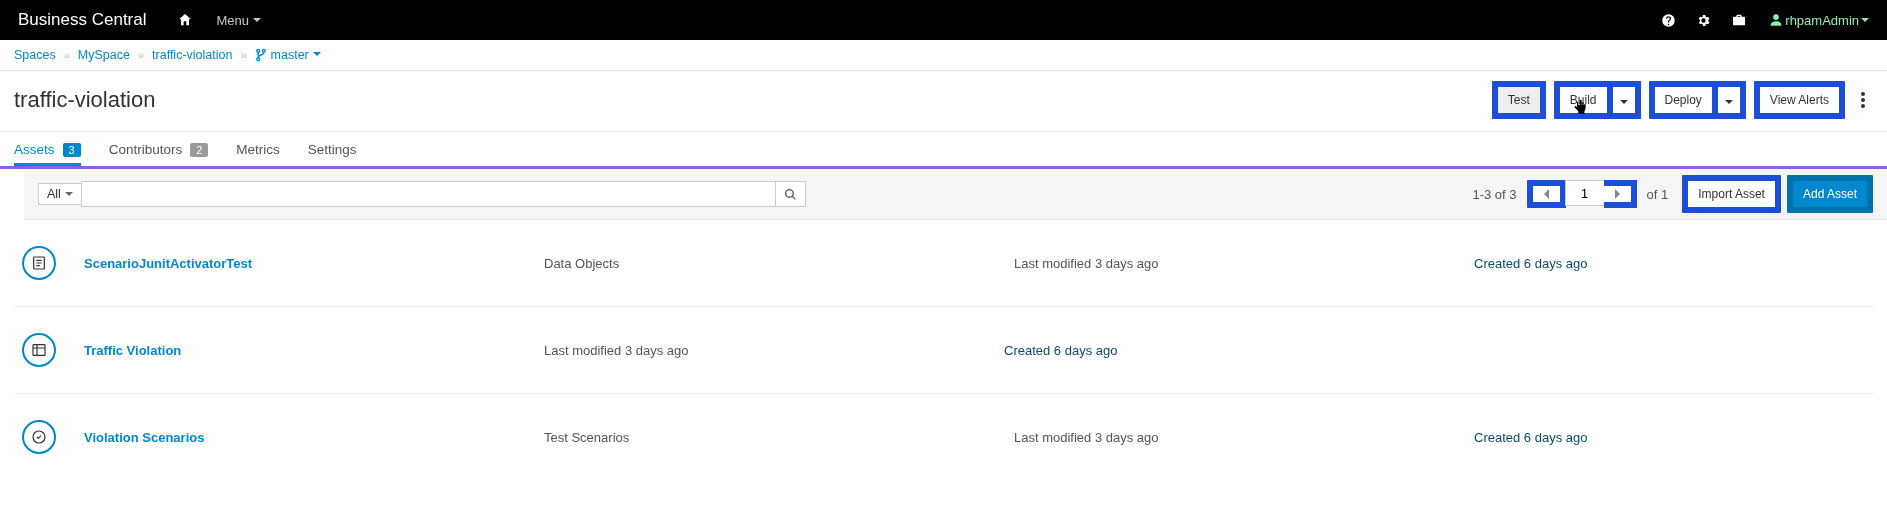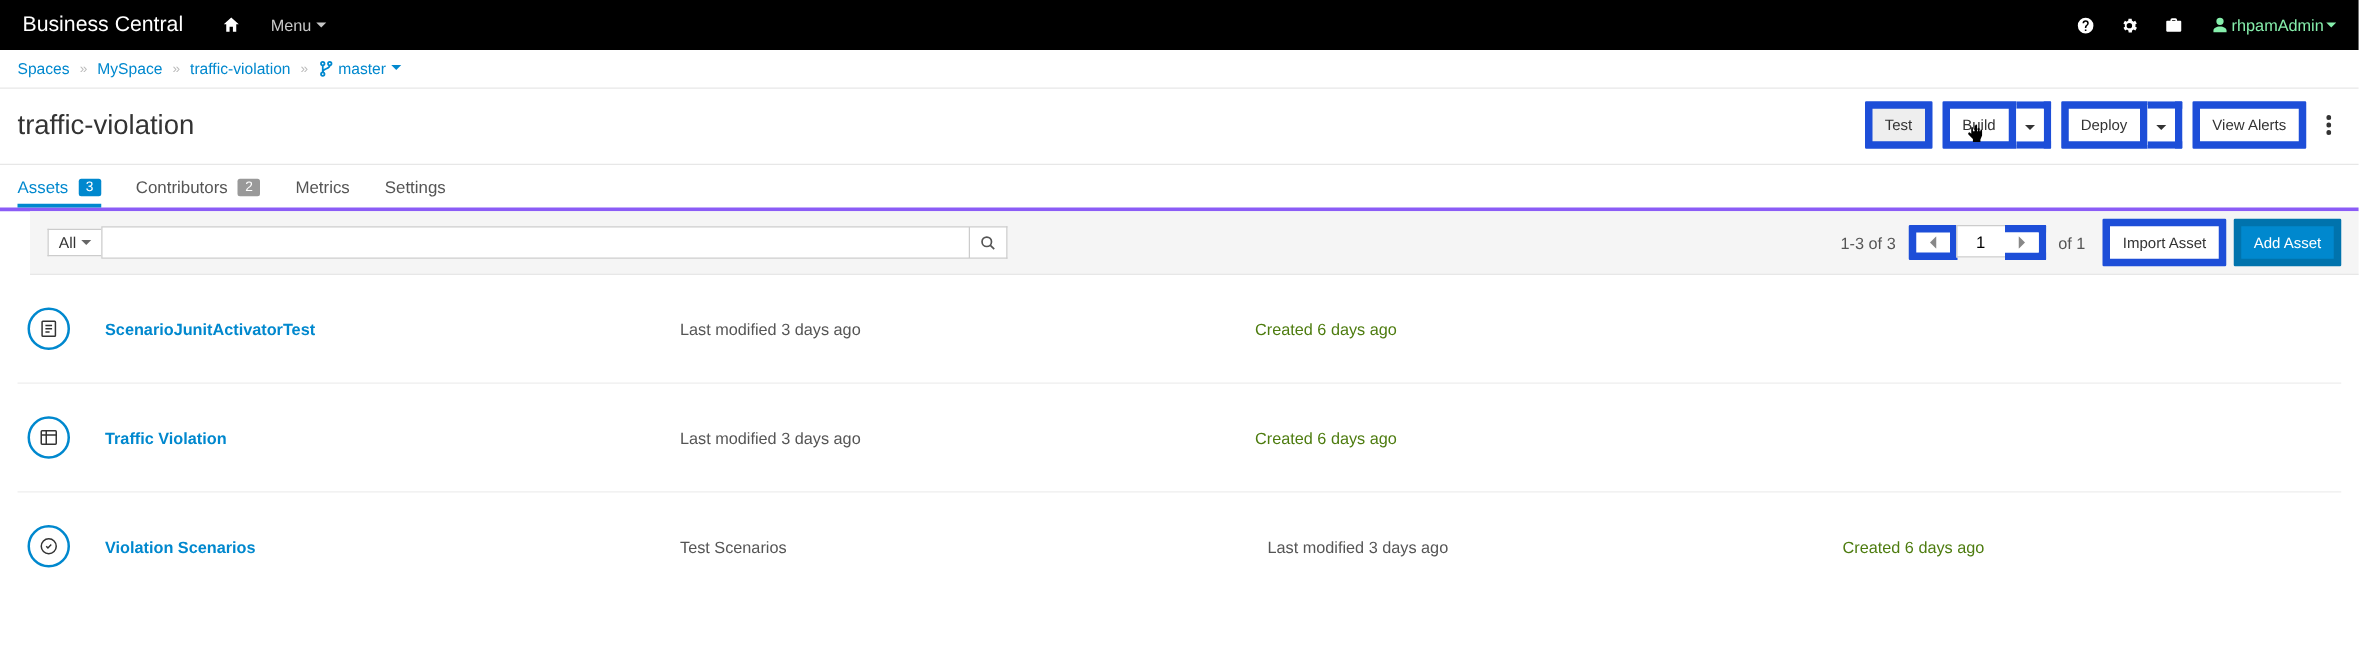--- a/index.html
+++ b/index.html
@@ -57,21 +57,21 @@
   .of-n{color:#555; margin:0 14px 0 10px;}
   .btn.primary{background:#0088ce;color:#fff;border-color:#0073ad;text-align:center;}
 
   
   .assets { padding:0 14px; }
   .asset-row { display:flex; align-items:center; padding:26px 8px; border-bottom:1px solid #eee;}
   .asset-icon { width:34px; height:34px; border:2px solid #0088ce; border-radius:50%; display:flex;align-items:center;justify-content:center; color:#333; margin-right:28px; flex-shrink:0;}
   .asset-name { color:#0088ce; font-weight:600; width:460px; font-size:13px; cursor:pointer;}
   .asset-type { color:#555; width:470px;}
   .asset-mod { color:#555; width:460px;}
-  .asset-created{color:#4d7c0f;}
+  .asset-created{color:#0c4a6e;}
 
   svg { display:block; }
 </style>
 </head>
 <body>
 
 <div class="topbar">
   <span class="brand">Business Central</span>
   <span class="home-btn">
     <svg width="16" height="16" viewBox="0 0 24 24" fill="currentColor">
@@ -204,20 +204,21 @@
 
 <div class="assets">
   <div class="asset-row">
     <span class="asset-icon">
       <svg width="16" height="16" viewBox="0 0 24 24" fill="none" stroke="#333" stroke-width="1.8">
           <rect x="4" y="3" width="16" height="18" rx="1"></rect>
           <path d="M8 8h8M8 12h8M8 16h5"></path>
         </svg>
     </span>
     <span class="asset-name">ScenarioJunitActivatorTest</span>
+    <span class="asset-type">Data Objects</span>
     <span class="asset-mod">Last modified 3 days ago</span>
     <span class="asset-created">Created 6 days ago</span>
   </div>
   <div class="asset-row">
     <span class="asset-icon">
       <svg width="16" height="16" viewBox="0 0 24 24" fill="none" stroke="#333" stroke-width="1.8">
           <rect x="3" y="4" width="18" height="16" rx="1"></rect>
           <path d="M3 9h18M9 4v16"></path>
         </svg>
     </span>

